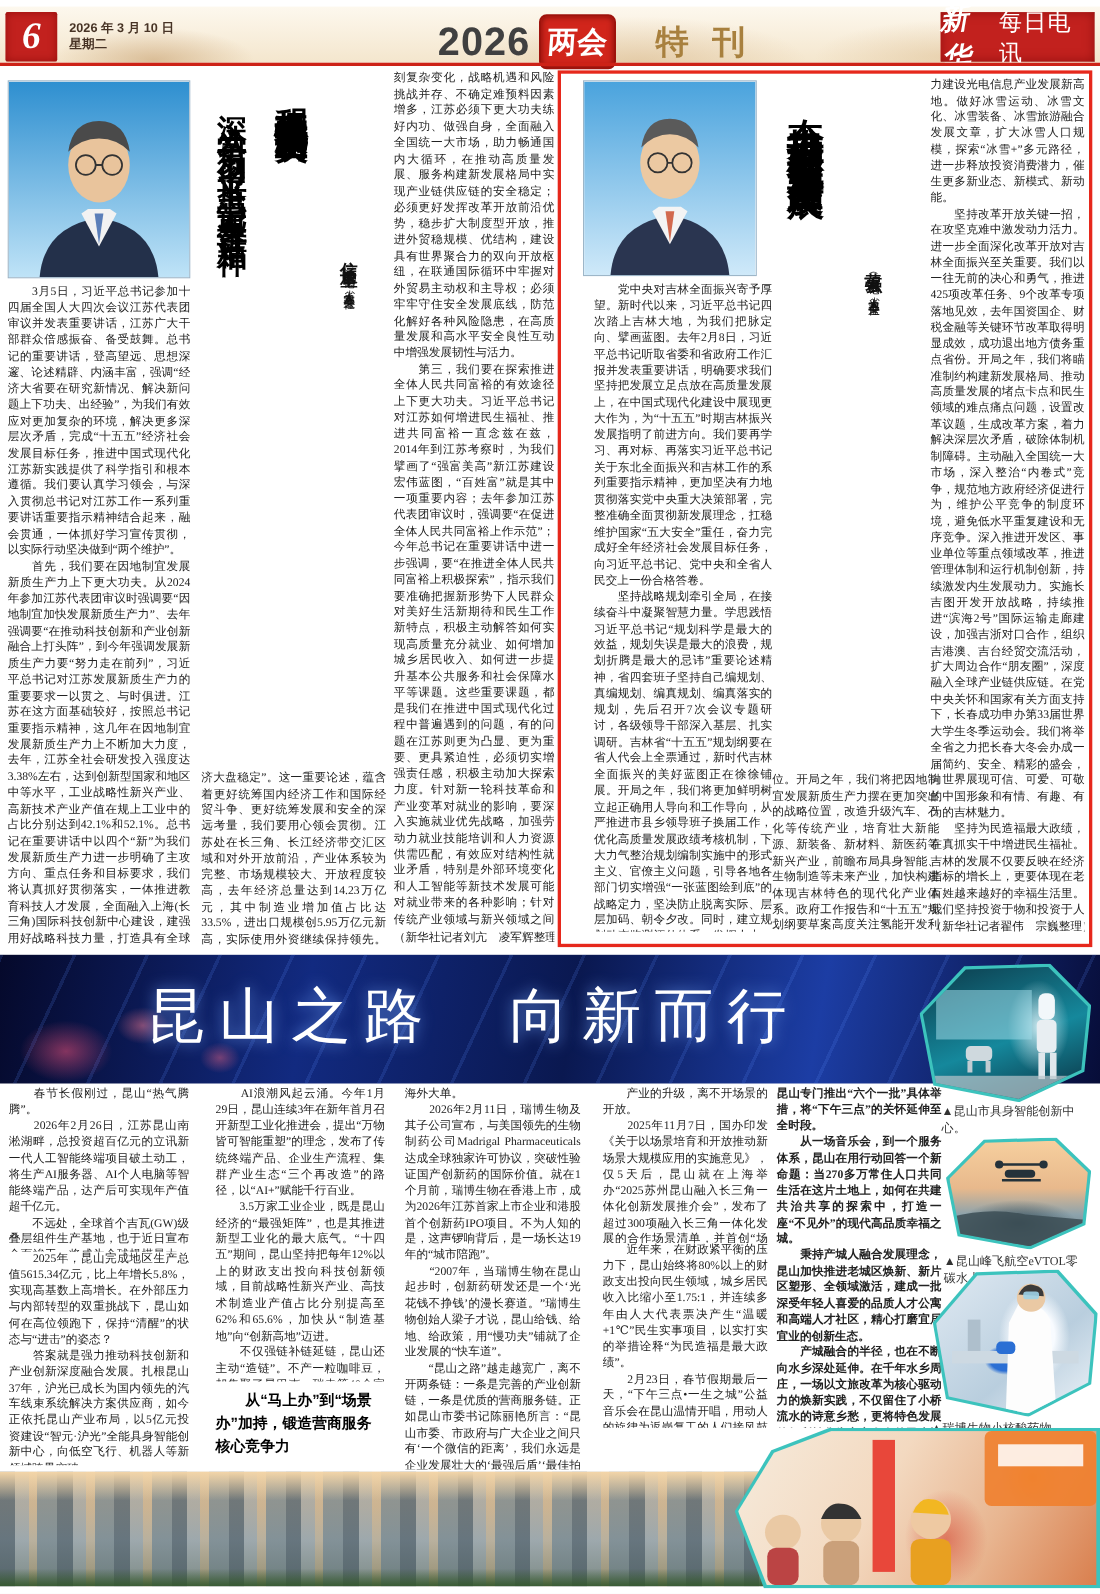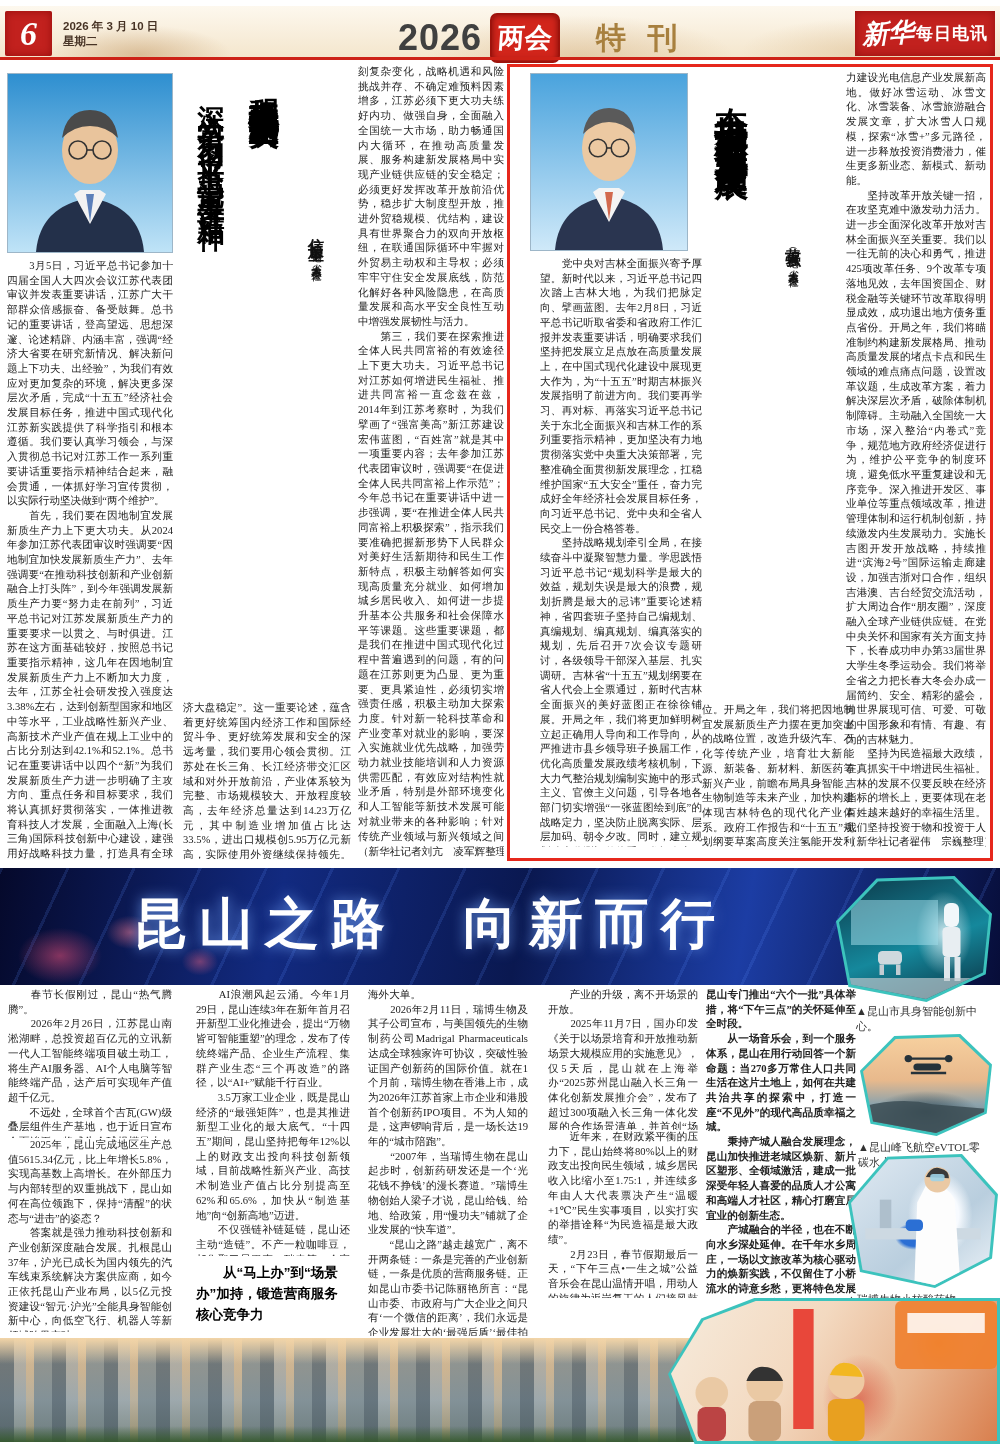--- a/index.html
+++ b/index.html
@@ -22,21 +22,21 @@
   .cbanner{position:absolute;left:398px;top:13px;display:flex;align-items:center;gap:8px;}
   .cb-year{font-family:"Liberation Sans",sans-serif;font-size:36px;font-weight:bold;color:#404040;letter-spacing:1px;}
   .cb-seal{width:66px;height:46px;background:#d1251b;border:2px solid #9e130c;border-radius:7px;
        display:flex;align-items:center;justify-content:center;box-shadow:inset 0 0 6px rgba(90,0,0,.7);}
   .cb-seal span{color:#fff;font-size:27px;font-weight:bold;transform:skewX(-4deg);}
   .cb-suffix{font-size:30px;font-weight:bold;color:#a8803e;letter-spacing:7px;margin-left:28px;}
   .masthead{position:absolute;left:855px;top:11px;width:140px;height:45px;background:#c2211e;
        display:flex;align-items:center;justify-content:center;gap:2px;
        box-shadow:inset 0 0 10px rgba(110,0,0,.55);}
   .mh-script{color:#fff;font-size:26px;font-weight:bold;font-style:italic;transform:rotate(-4deg);}
-  .mh-rest{color:#fff;font-size:17px;font-weight:bold;letter-spacing:1px;}
+  .mh-rest{color:#fff;font-size:21px;font-weight:normal;letter-spacing:1px;}
   
   .article{position:absolute;}
   .a-left{left:0;top:63px;width:505px;height:799px;}
   .a-right{left:507px;top:64px;width:486px;height:797px;border:3px solid #e6281c;box-sizing:border-box;}
   .portrait{position:absolute;overflow:hidden;border:1px solid #9db6c8;}
   .coltext{font-size:10.6px;line-height:14.7px;text-align:justify;white-space:pre-line;
        overflow:hidden;color:#222;}
   .colbox{position:absolute;display:flex;flex-direction:column;}
   .colbox .coltext{flex:1;}
   .credit{font-size:10.6px;text-align:right;padding-top:3px;white-space:nowrap;overflow:hidden;}
@@ -50,21 +50,21 @@
   .vbyline .bytitle{font-size:10.5px;letter-spacing:1px;}
   
   .banner{position:absolute;left:0;top:868px;width:1000px;height:117px;overflow:hidden;
       background:
        radial-gradient(60px 40px at 6% 75%, rgba(233,80,120,.55), transparent 70%),
        radial-gradient(34px 24px at 13% 55%, rgba(250,120,140,.5), transparent 70%),
        radial-gradient(26px 20px at 20% 80%, rgba(240,100,130,.45), transparent 70%),
        repeating-linear-gradient(115deg, rgba(90,140,255,.16) 0 3px, transparent 3px 60px),
        linear-gradient(100deg,#05092b 0%,#122a80 28%,#0a1850 52%,#1c3da4 74%,#070d38 100%);}
   .banner-title{position:absolute;left:0;top:20px;width:860px;text-align:center;color:#fff;
-      font-family:"Liberation Sans",sans-serif;font-size:54px;font-weight:bold;letter-spacing:12px;
+      font-family:"Liberation Sans",sans-serif;font-size:54px;font-weight:normal;letter-spacing:12px;
       text-shadow:0 0 14px rgba(120,170,255,.8);}
   
   .k-col{position:absolute;display:flex;flex-direction:column;}
   .k-sub{font-family:"Liberation Sans",sans-serif;font-size:13.5px;font-weight:bold;color:#000;
       line-height:21px;text-indent:2em;text-align:left;padding:6px 0 4px 0;}
   .capt{position:absolute;font-size:11px;line-height:15px;color:#333;text-align:left;}
   
   .hex{position:absolute;}
   .hex .hx-b{position:absolute;inset:0;background:#3cc3bd;
       clip-path:polygon(26% 2%,76% 0%,100% 30%,96% 78%,58% 100%,8% 88%,0% 36%);}

